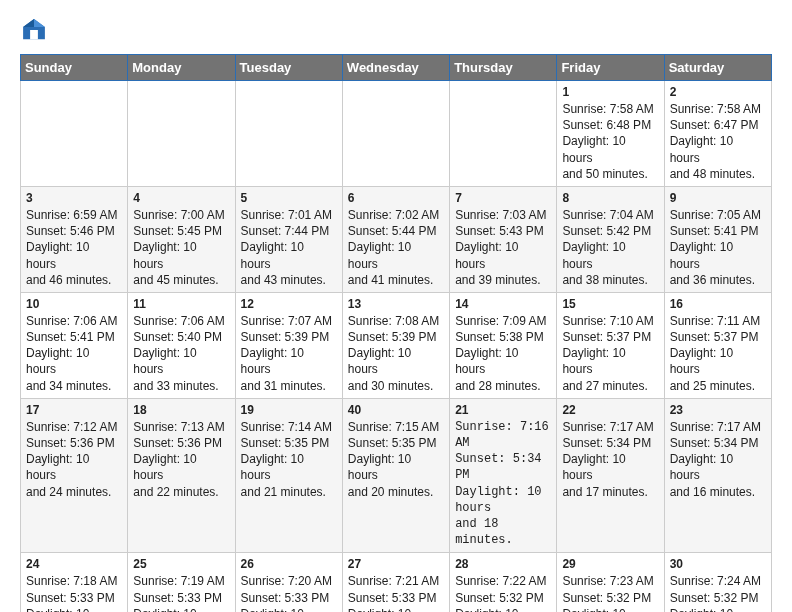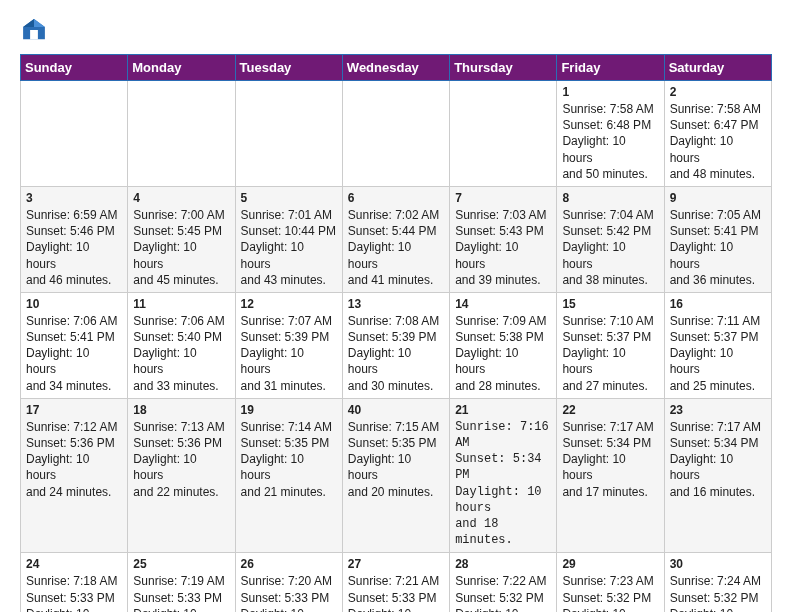--- a/index.html
+++ b/index.html
@@ -47,21 +47,21 @@
     .subtitle {
       font-size: 15px;
       color: #444;
     }
     table {
       width: 100%;
       border-collapse: collapse;
       table-layout: fixed;
     }
     thead tr th {
-      background: #701a75;
+      background: #737373;
       color: #fff;
       font-size: 13px;
       font-weight: bold;
       padding: 5px 4px;
       text-align: left;
       border: 1px solid #2a6db5;
     }
     tbody tr td {
       border: 1px solid #ccc;
       vertical-align: top;
@@ -160,21 +160,21 @@
           <td>
             <span class="day-num">4</span>
             <div class="day-info" style="white-space: pre-line;">Sunrise: 7:00 AM
 Sunset: 5:45 PM
 Daylight: 10 hours
 and 45 minutes.</div>
           </td>
           <td>
             <span class="day-num">5</span>
             <div class="day-info" style="white-space: pre-line;">Sunrise: 7:01 AM
-Sunset: 10:44 PM
+Sunset: 7:44 PM
 Daylight: 10 hours
 and 43 minutes.</div>
           </td>
           <td>
             <span class="day-num">6</span>
             <div class="day-info" style="white-space: pre-line;">Sunrise: 7:02 AM
 Sunset: 5:44 PM
 Daylight: 10 hours
 and 41 minutes.</div>
           </td>

